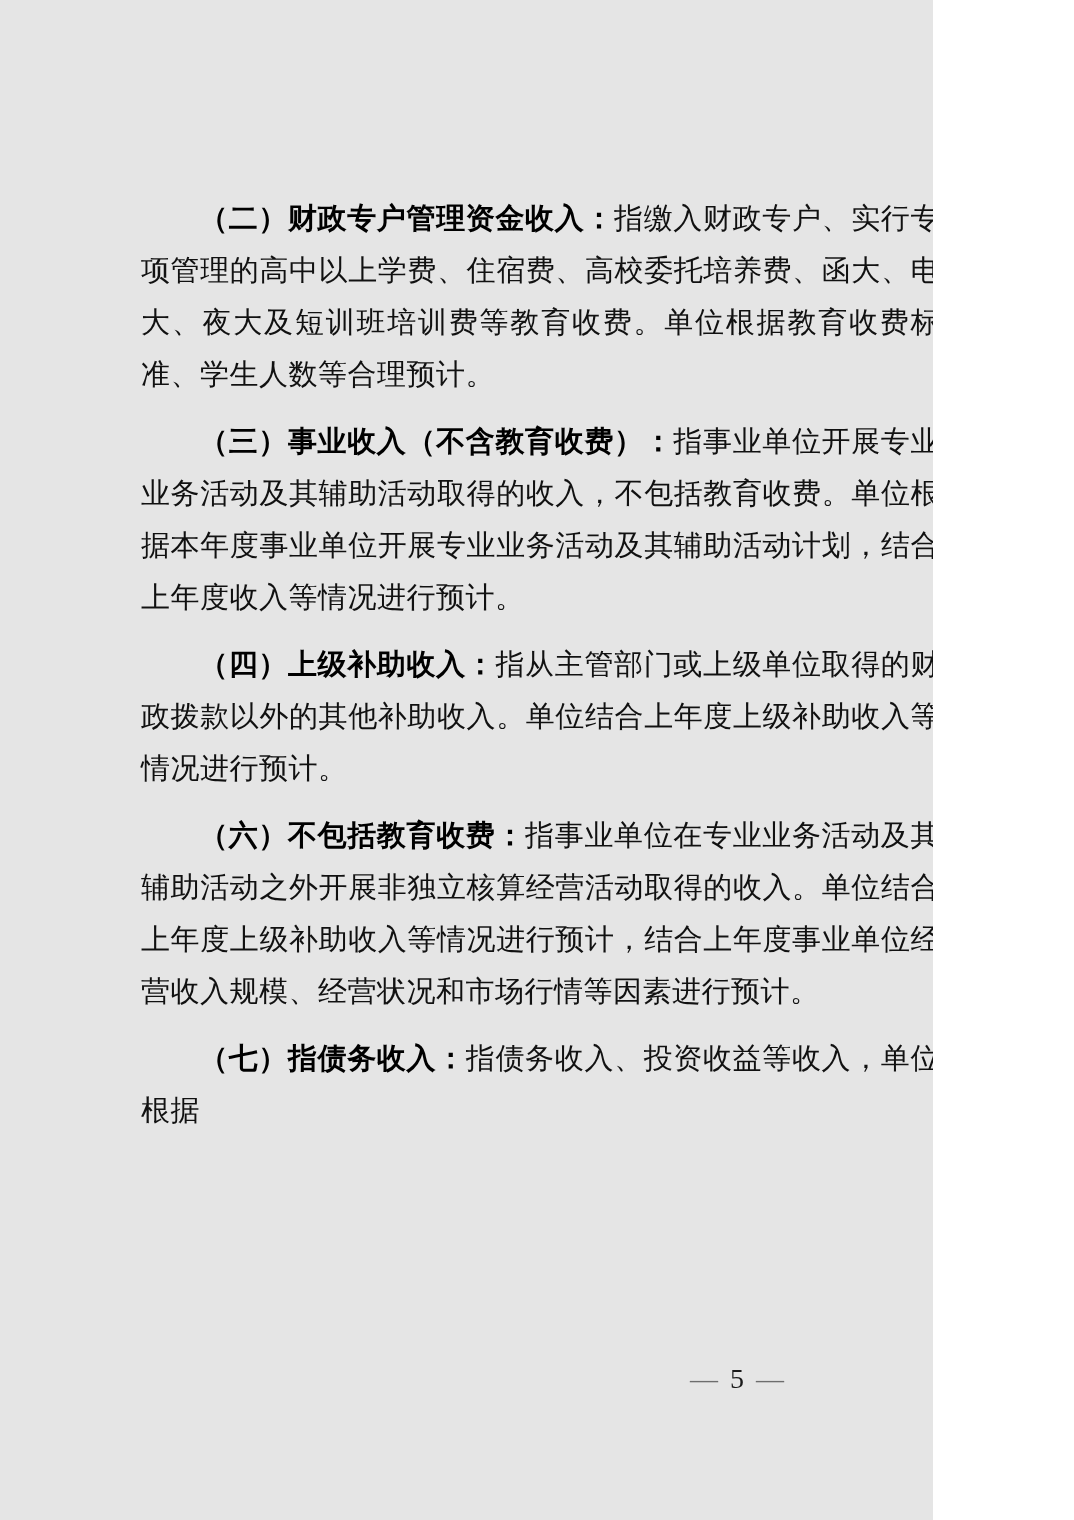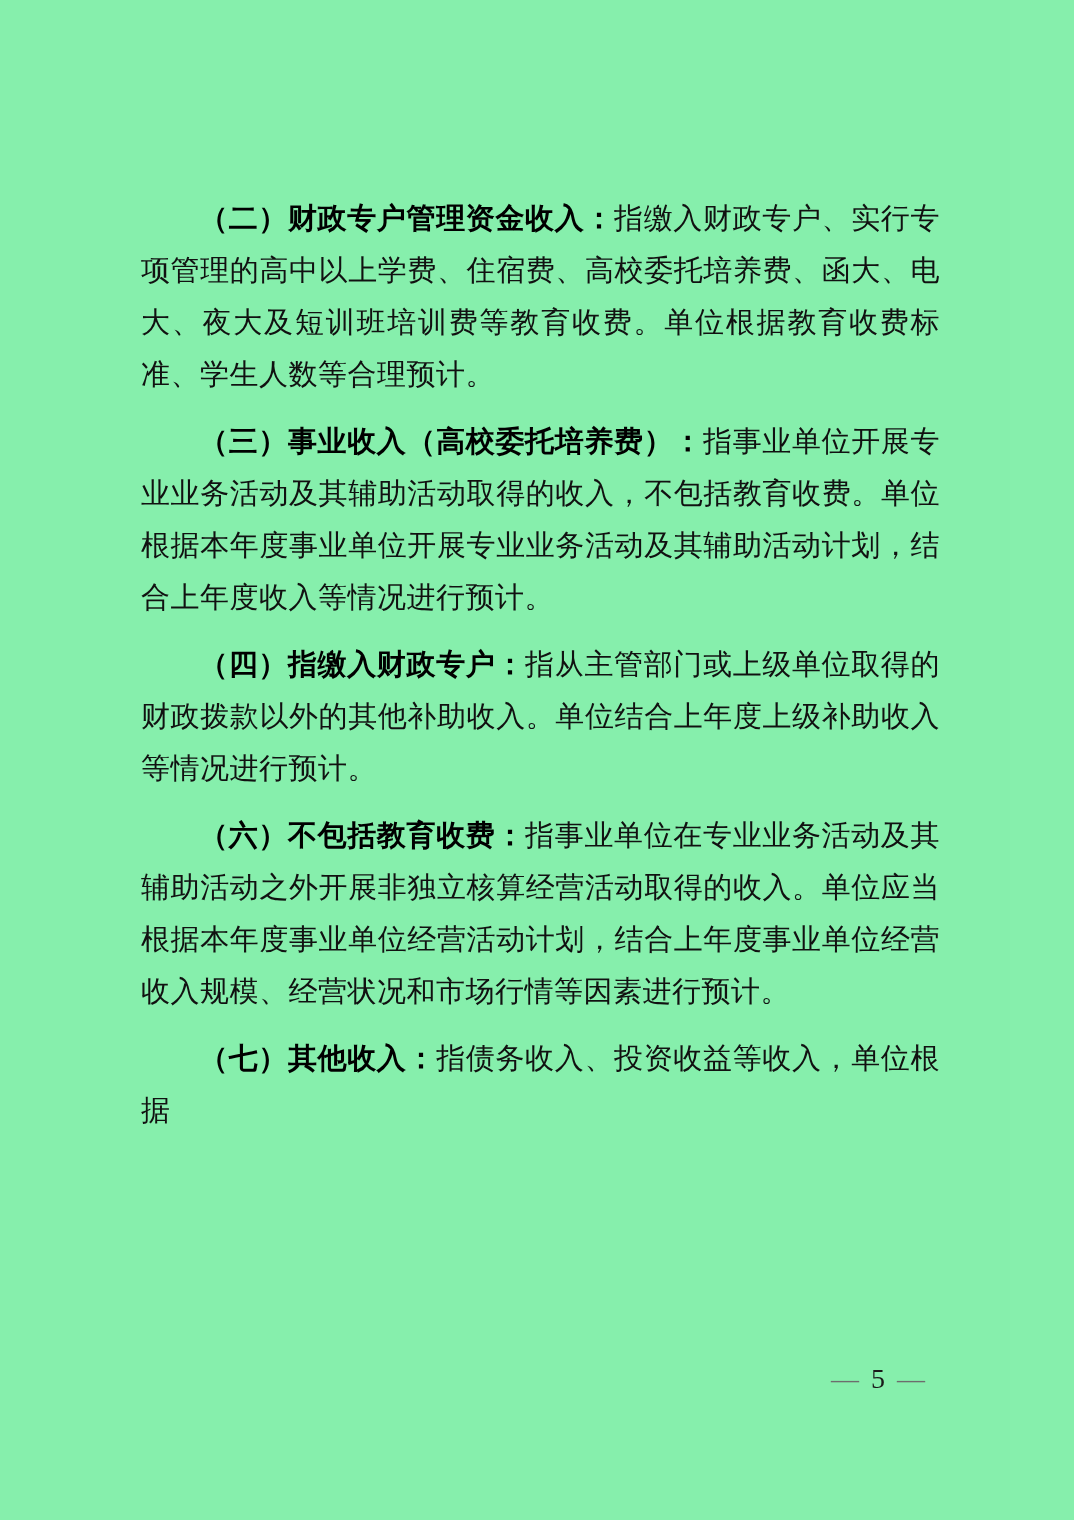--- a/index.html
+++ b/index.html
@@ -3,23 +3,23 @@
 <meta charset="utf-8">
 <style>
   * { margin: 0; padding: 0; box-sizing: border-box; }
   html, body {
     width: 1074px;
     background: #ffffff;
     font-family: "Liberation Serif", "DejaVu Serif", serif;
   }
   .page {
     position: relative;
-    width: 1074px;
+    width: 933px;
     height: 1520px;
-    background: #86efac;
+    background: #e5e5e5;
     overflow: hidden;
   }
   .content {
     position: absolute;
     left: 141px;
     top: 192px;
     width: 799px;
     color: #111111;
   }
   p.para {
@@ -58,28 +58,28 @@
 </style>
 </head>
 <body>
 
 <div class="page">
 
   <div class="content">
 
     <p class="para"><span class="para-heading">（二）财政专户管理资金收入：</span><span class="para-body">指缴入财政专户、实行专项管理的高中以上学费、住宿费、高校委托培养费、函大、电大、夜大及短训班培训费等教育收费。单位根据教育收费标准、学生人数等合理预计。</span></p>
 
-    <p class="para"><span class="para-heading">（三）事业收入（高校委托培养费）：</span><span class="para-body">指事业单位开展专业业务活动及其辅助活动取得的收入，不包括教育收费。单位根据本年度事业单位开展专业业务活动及其辅助活动计划，结合上年度收入等情况进行预计。</span></p>
+    <p class="para"><span class="para-heading">（三）事业收入（不含教育收费）：</span><span class="para-body">指事业单位开展专业业务活动及其辅助活动取得的收入，不包括教育收费。单位根据本年度事业单位开展专业业务活动及其辅助活动计划，结合上年度收入等情况进行预计。</span></p>
 
-    <p class="para"><span class="para-heading">（四）指缴入财政专户：</span><span class="para-body">指从主管部门或上级单位取得的财政拨款以外的其他补助收入。单位结合上年度上级补助收入等情况进行预计。</span></p>
+    <p class="para"><span class="para-heading">（四）上级补助收入：</span><span class="para-body">指从主管部门或上级单位取得的财政拨款以外的其他补助收入。单位结合上年度上级补助收入等情况进行预计。</span></p>
 
 
-    <p class="para"><span class="para-heading">（六）不包括教育收费：</span><span class="para-body">指事业单位在专业业务活动及其辅助活动之外开展非独立核算经营活动取得的收入。单位应当根据本年度事业单位经营活动计划，结合上年度事业单位经营收入规模、经营状况和市场行情等因素进行预计。</span></p>
+    <p class="para"><span class="para-heading">（六）不包括教育收费：</span><span class="para-body">指事业单位在专业业务活动及其辅助活动之外开展非独立核算经营活动取得的收入。单位结合上年度上级补助收入等情况进行预计，结合上年度事业单位经营收入规模、经营状况和市场行情等因素进行预计。</span></p>
 
-    <p class="para"><span class="para-heading">（七）其他收入：</span><span class="para-body">指债务收入、投资收益等收入，单位根据</span></p>
+    <p class="para"><span class="para-heading">（七）指债务收入：</span><span class="para-body">指债务收入、投资收益等收入，单位根据</span></p>
 
   </div>
 
   <div class="footer">
     <span class="dash">—</span><span class="num">5</span><span class="dash">—</span>
   </div>
 
 </div>
 
 </body></html>

